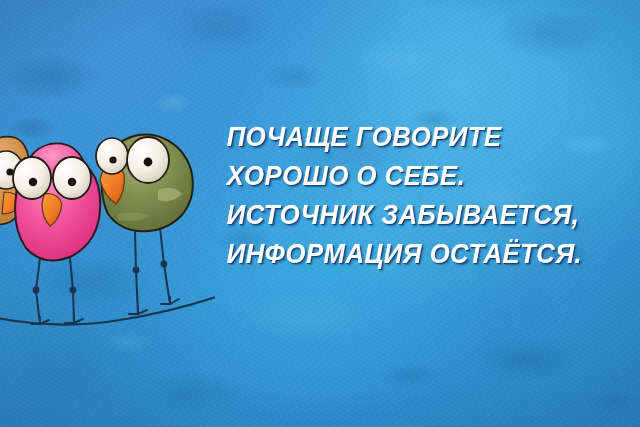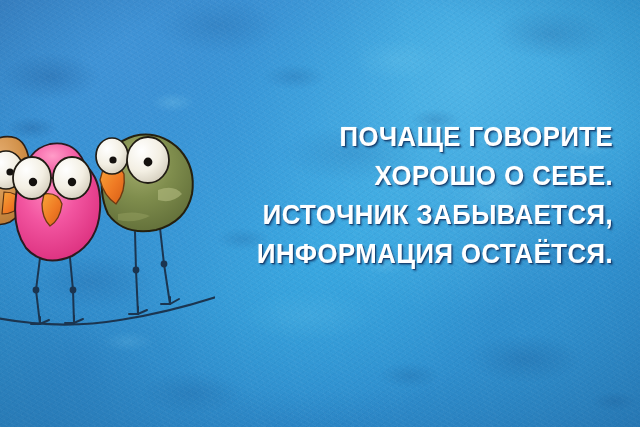--- a/index.html
+++ b/index.html
@@ -70,22 +70,23 @@
   .bg-vignette {
     background: radial-gradient(ellipse 85% 85% at 50% 45%, rgba(0,0,0,0) 55%, rgba(12,50,96,.28) 100%);
   }
 
   
   #caption {
     position: absolute;
     left: 210px;
     top: 122px;
     width: 420px;
-    text-align: right;
+    text-align: left;
     z-index: 6;
+    font-style: italic;
   }
   .cap-line {
     color: #ffffff;
     font-family: "Liberation Sans Narrow", "Liberation Sans", sans-serif;
     font-weight: bold;
     font-size: 28px;
     line-height: 29px;
     letter-spacing: .5px;
     margin-bottom: 10px;
     white-space: nowrap;

